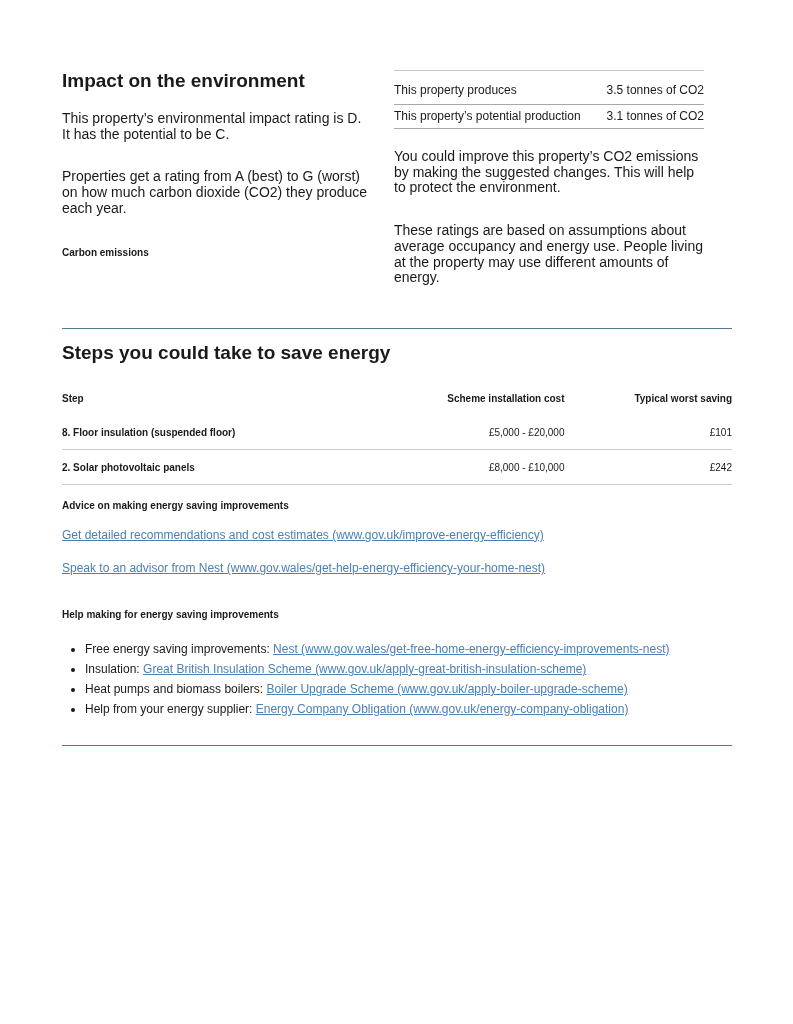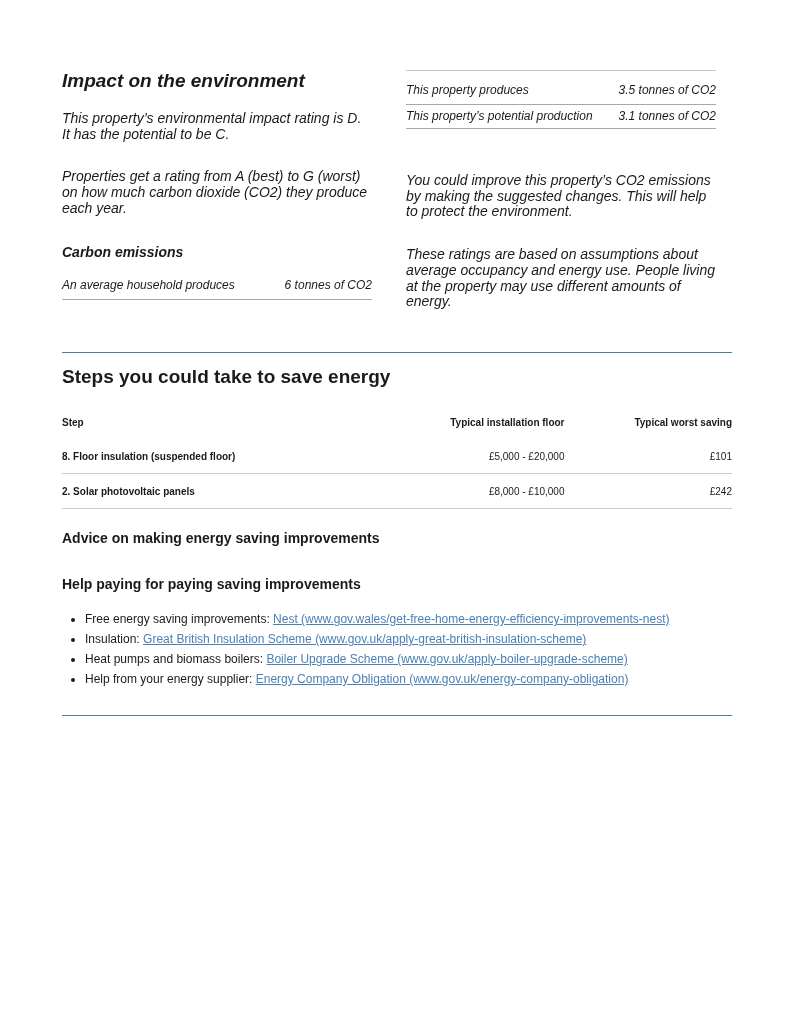--- a/index.html
+++ b/index.html
@@ -8,54 +8,54 @@
     width: 793px;
     height: 1024px;
     font-family: "Liberation Sans", sans-serif;
     color: #1a1a1a;
     position: relative;
     overflow: hidden;
   }
   .content { padding: 70px 61px 0 62px; }
 
   
-  .two-col { display: flex; gap: 34px; font-style: italic; }
+  .two-col { display: flex; gap: 22px; }
   .col { width: 310px; flex: 0 0 310px; }
 
   h2.section-title { font-size: 19px; line-height: 22px; font-weight: bold; margin: 0 0 19px 0; }
-  h3.sub-title { font-size: 14px; line-height: 17px; font-weight: bold; }
+  h3.sub-title { font-size: 10px; line-height: 17px; font-weight: bold; }
   p.body-text { font-size: 14px; line-height: 15.7px; margin: 0 0 27px 0; }
 
   
   .kv-table { width: 100%; font-size: 12px; line-height: 15.5px; }
   .kv-row { display: flex; justify-content: space-between; }
   .kv-row .kv-label { width: 195px; }
   .kv-row .kv-value { text-align: right; white-space: nowrap; }
 
   .left-kv { margin-top: 17px; }
   .left-kv .kv-row { padding: 0 0 6px 0; border-bottom: 1px solid #a8a8a8; }
 
   .right-kv .kv-row-1 { border-top: 1px solid #c6c6c6; padding: 12px 0 5px 0; border-bottom: 1px solid #a8a8a8; }
   .right-kv .kv-row-2 { padding: 4px 0 4px 0; border-bottom: 1px solid #a8a8a8; }
-  .right-kv { margin-bottom: 44px; }
+  .right-kv { margin-bottom: 20px; }
 
   
   hr.section-divider { border: none; border-top: 1.5px solid #4e7d96; margin: 15px 0 0 0; }
 
   
   h2.steps-title { margin: 13px 0 0 0; }
   table.steps-table { width: 100%; border-collapse: collapse; margin-top: 28px; font-size: 10px; }
   table.steps-table th { text-align: left; font-weight: bold; padding: 0 0 10px 0; line-height: 13px; }
   table.steps-table th.num, table.steps-table td.num { text-align: right; }
   table.steps-table td { padding: 11px 0 10px 0; border-bottom: 1px solid #cccccc; line-height: 13px; }
   table.steps-table td.step-name { font-weight: bold; }
   col.c1 { width: 45%; } col.c2 { width: 30%; } col.c3 { width: 25%; }
 
   
-  .advice-heading { margin-top: 21px; }
+  .advice-heading { margin-top: 12px; }
   a.doc-link { color: #4a80b5; text-decoration: underline; font-size: 12px; line-height: 15.5px; cursor: pointer; }
   .advice-link { display: block; margin: 14px 0 18px 0; }
 
   .help-heading { margin-top: 29px; }
   .help-intro { margin: 12px 0 0 0; }
   ul.help-list { margin: 19px 0 0 0; padding-left: 23px; font-size: 12px; line-height: 15.5px; }
   ul.help-list li { margin-bottom: 4.5px; }
   hr.bottom-divider { margin-top: 28px; }
 </style>
 </head>
@@ -65,26 +65,20 @@
 
   <div class="two-col">
 
     <div class="col">
       <h2 class="section-title">Impact on the environment</h2>
       <p class="body-text">This property’s environmental impact rating is D. It has the potential to be C.</p>
       <p class="body-text">Properties get a rating from A (best) to G (worst) on how much carbon dioxide (CO2) they produce each year.</p>
 
       <h3 class="sub-title">Carbon emissions</h3>
 
-      <div class="kv-table left-kv">
-        <div class="kv-row">
-          <span class="kv-label">An average household produces</span>
-          <span class="kv-value">6 tonnes of CO2</span>
-        </div>
-      </div>
     </div>
 
     <div class="col">
       <div class="kv-table right-kv">
         <div class="kv-row kv-row-1">
           <span class="kv-label">This property produces</span>
           <span class="kv-value">3.5 tonnes of CO2</span>
         </div>
         <div class="kv-row kv-row-2">
           <span class="kv-label">This property’s potential production</span>
@@ -104,42 +98,44 @@
 
   <table class="steps-table">
     <colgroup>
         <col class="c1">
         <col class="c2">
         <col class="c3">
       </colgroup>
     <thead>
       <tr>
         <th>Step</th>
-        <th class="num">Typical installation floor</th>
+        <th class="num">Scheme installation cost</th>
         <th class="num">Typical worst saving</th>
       </tr>
     </thead>
     <tbody>
       <tr>
         <td class="step-name">8. Floor insulation (suspended floor)</td>
         <td class="num">£5,000 - £20,000</td>
         <td class="num">£101</td>
       </tr>
       <tr>
         <td class="step-name">2. Solar photovoltaic panels</td>
         <td class="num">£8,000 - £10,000</td>
         <td class="num">£242</td>
       </tr>
     </tbody>
   </table>
 
   <h3 class="sub-title advice-heading">Advice on making energy saving improvements</h3>
 
+  <a class="doc-link advice-link">Get detailed recommendations and cost estimates (www.gov.uk/improve-energy-efficiency)</a>
+  <a class="doc-link advice-link">Speak to an advisor from Nest (www.gov.wales/get-help-energy-efficiency-your-home-nest)</a>
 
-  <h3 class="sub-title help-heading">Help paying for paying saving improvements</h3>
+  <h3 class="sub-title help-heading">Help making for energy saving improvements</h3>
 
   <ul class="help-list">
     <li>
       <span>Free energy saving improvements: </span><a class="doc-link">Nest (www.gov.wales/get-free-home-energy-efficiency-improvements-nest)</a>
     </li>
     <li>
       <span>Insulation: </span><a class="doc-link">Great British Insulation Scheme (www.gov.uk/apply-great-british-insulation-scheme)</a>
     </li>
     <li>
       <span>Heat pumps and biomass boilers: </span><a class="doc-link">Boiler Upgrade Scheme (www.gov.uk/apply-boiler-upgrade-scheme)</a>

